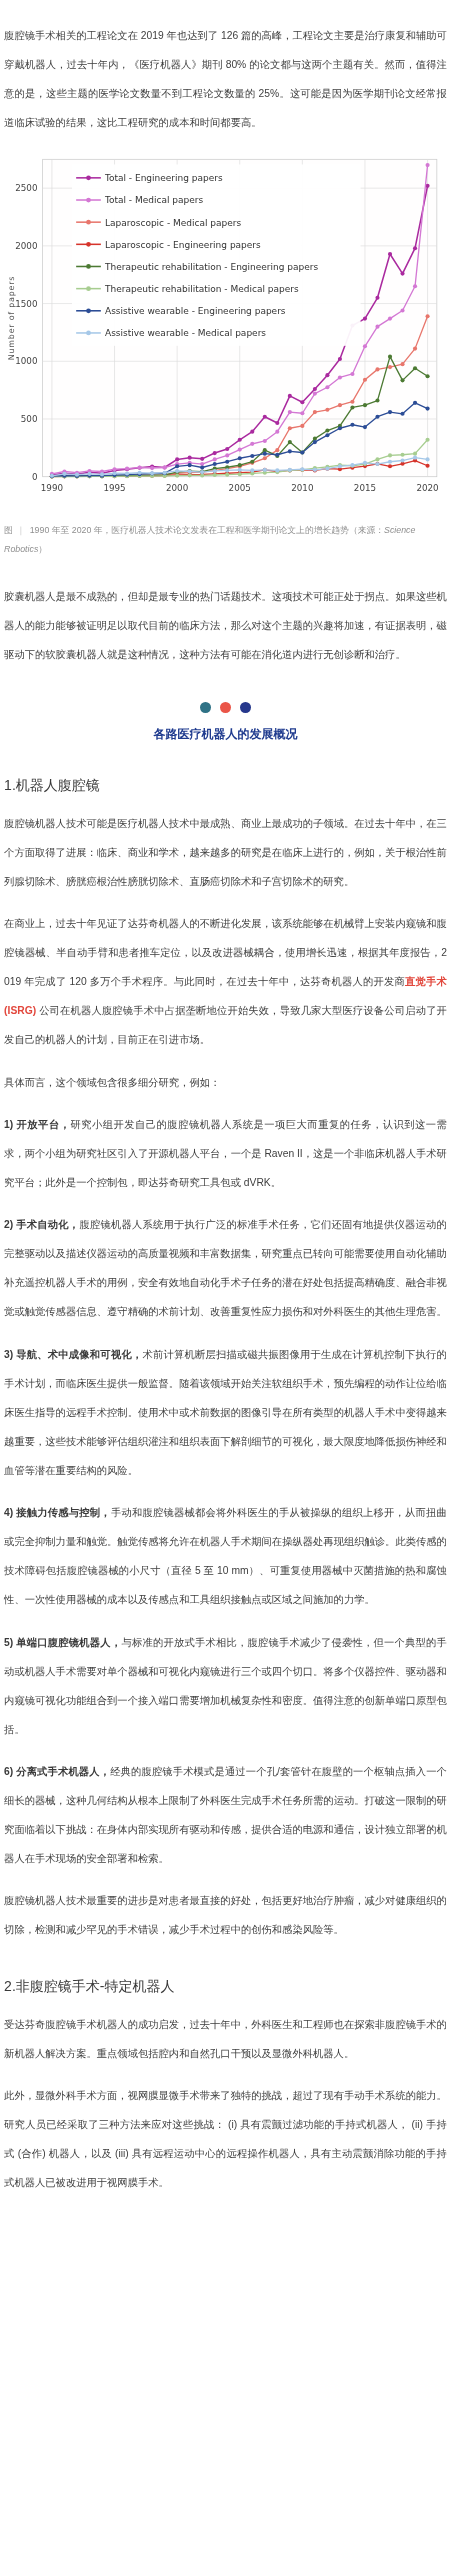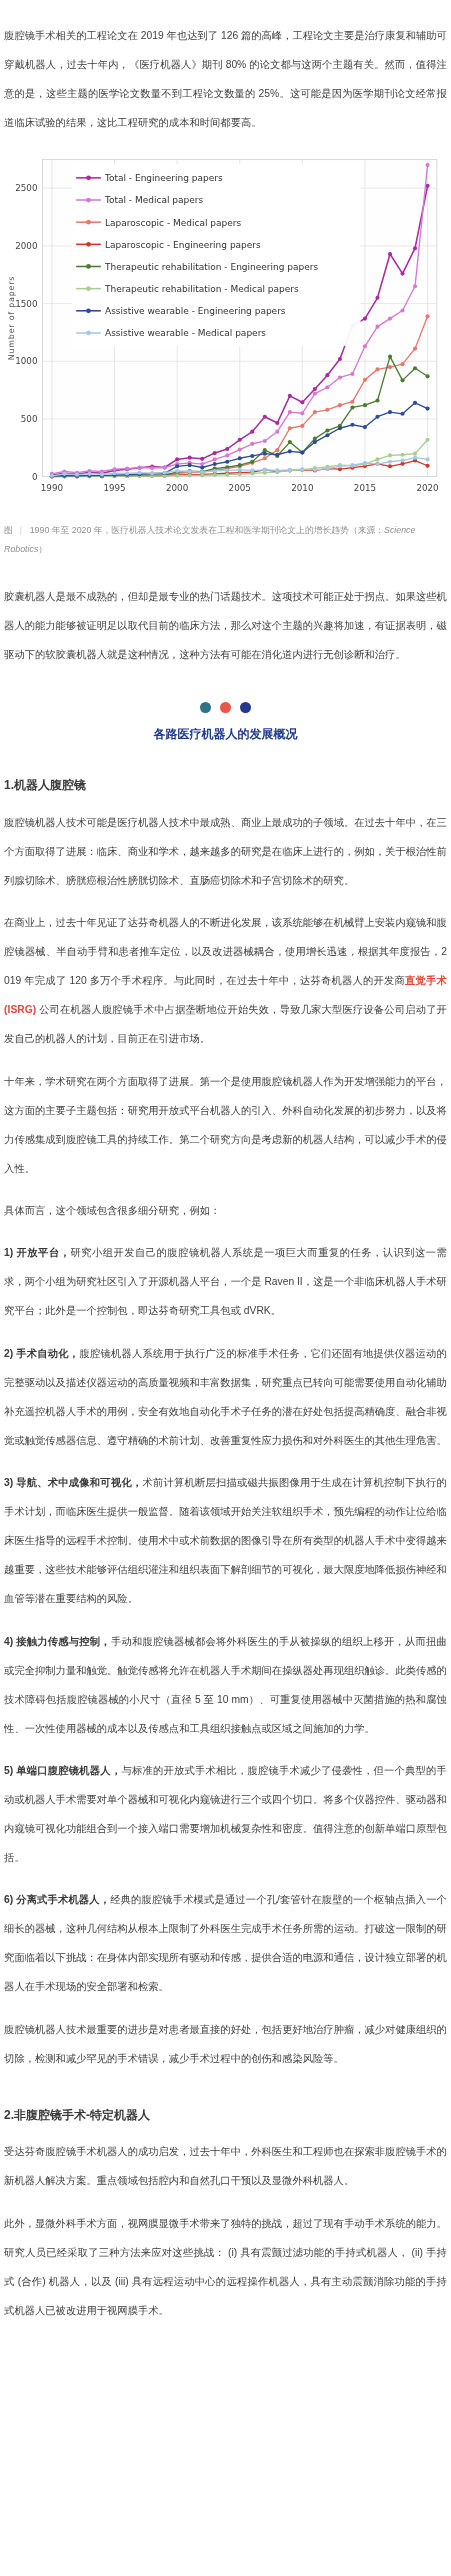--- a/index.html
+++ b/index.html
@@ -4,21 +4,21 @@
 <style>
   html,body{margin:0;padding:0;background:#ffffff;}
   body{width:451px;font-family:"Liberation Sans","DejaVu Sans",sans-serif;color:#3e3e3e;}
   .page{padding:7.2px 4.1px 31px 4.1px;}
   p.para{font-size:10.3px;line-height:29px;text-align:justify;margin:13.4px 0;word-break:break-all;}
   p.para b{color:#3a3a3a;}
   .red-link{color:#e2473c;font-weight:bold;text-decoration:none;cursor:pointer;}
   .dots{display:flex;justify-content:center;gap:9.3px;margin:33px 0 4.1px 0;}
   .dots span{width:10.8px;height:10.8px;border-radius:50%;display:inline-block;}
   h2.section-title{font-size:12px;color:#1e3a8e;text-align:center;margin:13.4px 0 0 0;font-weight:bold;}
-  h3.sub-title{font-size:12px;color:#3a3a3a;margin:34px 0 11.3px 0;font-weight:bold;}
+  h3.sub-title{font-size:14px;color:#3a3a3a;margin:34px 0 11.3px 0;font-weight:normal;}
   figure.chart{margin:17.5px 0 0 0;padding:0;}
   figure.chart svg{display:block;}
   p.caption{font-size:8.8px;color:#8f8f8f;margin:6.2px 0 23px 0;line-height:19px;text-align:left;}
   p.caption .sep{color:#c4c4c4;margin:0 4.6px 0 3.6px;}
   p.caption i{font-style:italic;}
 </style>
 </head>
 <body>
 
 <div class="page">
@@ -340,21 +340,20 @@
       <p class="para">胶囊机器人是最不成熟的，但却是最专业的热门话题技术。这项技术可能正处于拐点。如果这些机器人的能力能够被证明足以取代目前的临床方法，那么对这个主题的兴趣将加速，有证据表明，磁驱动下的软胶囊机器人就是这种情况，这种方法有可能在消化道内进行无创诊断和治疗。</p>
       <div class="dots">
         <span style="background: rgb(47, 114, 134);"></span>
         <span style="background: rgb(234, 85, 72);"></span>
         <span style="background: rgb(38, 56, 140);"></span>
       </div>
       <h2 class="section-title">各路医疗机器人的发展概况</h2>
       <h3 class="sub-title">1.机器人腹腔镜</h3>
       <p class="para">腹腔镜机器人技术可能是医疗机器人技术中最成熟、商业上最成功的子领域。在过去十年中，在三个方面取得了进展：临床、商业和学术，越来越多的研究是在临床上进行的，例如，关于根治性前列腺切除术、膀胱癌根治性膀胱切除术、直肠癌切除术和子宫切除术的研究。</p>
       <p class="para"><span>在商业上，过去十年见证了达芬奇机器人的不断进化发展，该系统能够在机械臂上安装内窥镜和腹腔镜器械、半自动手臂和患者推车定位，以及改进器械耦合，使用增长迅速，根据其年度报告，2019 年完成了 120 多万个手术程序。与此同时，在过去十年中，达芬奇机器人的开发商</span><a class="red-link">直觉手术 (ISRG)</a><span> 公司在机器人腹腔镜手术中占据垄断地位开始失效，导致几家大型医疗设备公司启动了开发自己的机器人的计划，目前正在引进市场。</span></p>
-      <p class="para">十年来，学术研究在两个方面取得了进展。第一个是使用腹腔镜机器人作为开发增强能力的平台，这方面的主要子主题包括：研究用开放式平台机器人的引入、外科自动化发展的初步努力，以及将力传感集成到腹腔镜工具的持续工作。第二个研究方向是考虑新的机器人结构，可以减少手术的侵入性。</p>
       <p class="para">具体而言，这个领域包含很多细分研究，例如：</p>
       <p class="para"><b>1) 开放平台，</b><span>研究小组开发自己的腹腔镜机器人系统是一项巨大而重复的任务，认识到这一需求，两个小组为研究社区引入了开源机器人平台，一个是 Raven II，这是一个非临床机器人手术研究平台；此外是一个控制包，即达芬奇研究工具包或 dVRK。</span></p>
       <p class="para"><b>2) 手术自动化，</b><span>腹腔镜机器人系统用于执行广泛的标准手术任务，它们还固有地提供仪器运动的完整驱动以及描述仪器运动的高质量视频和丰富数据集，研究重点已转向可能需要使用自动化辅助补充遥控机器人手术的用例，安全有效地自动化手术子任务的潜在好处包括提高精确度、融合非视觉或触觉传感器信息、遵守精确的术前计划、改善重复性应力损伤和对外科医生的其他生理危害。</span></p>
       <p class="para"><b>3) 导航、术中成像和可视化，</b><span>术前计算机断层扫描或磁共振图像用于生成在计算机控制下执行的手术计划，而临床医生提供一般监督。随着该领域开始关注软组织手术，预先编程的动作让位给临床医生指导的远程手术控制。使用术中或术前数据的图像引导在所有类型的机器人手术中变得越来越重要，这些技术能够评估组织灌注和组织表面下解剖细节的可视化，最大限度地降低损伤神经和血管等潜在重要结构的风险。</span></p>
       <p class="para"><b>4) 接触力传感与控制，</b><span>手动和腹腔镜器械都会将外科医生的手从被操纵的组织上移开，从而扭曲或完全抑制力量和触觉。触觉传感将允许在机器人手术期间在操纵器处再现组织触诊。此类传感的技术障碍包括腹腔镜器械的小尺寸（直径 5 至 10 mm）、可重复使用器械中灭菌措施的热和腐蚀性、一次性使用器械的成本以及传感点和工具组织接触点或区域之间施加的力学。</span></p>
       <p class="para"><b>5) 单端口腹腔镜机器人，</b><span>与标准的开放式手术相比，腹腔镜手术减少了侵袭性，但一个典型的手动或机器人手术需要对单个器械和可视化内窥镜进行三个或四个切口。将多个仪器控件、驱动器和内窥镜可视化功能组合到一个接入端口需要增加机械复杂性和密度。值得注意的创新单端口原型包括。</span></p>
       <p class="para"><b>6) 分离式手术机器人，</b><span>经典的腹腔镜手术模式是通过一个孔/套管针在腹壁的一个枢轴点插入一个细长的器械，这种几何结构从根本上限制了外科医生完成手术任务所需的运动。打破这一限制的研究面临着以下挑战：在身体内部实现所有驱动和传感，提供合适的电源和通信，设计独立部署的机器人在手术现场的安全部署和检索。</span></p>
       <p class="para">腹腔镜机器人技术最重要的进步是对患者最直接的好处，包括更好地治疗肿瘤，减少对健康组织的切除，检测和减少罕见的手术错误，减少手术过程中的创伤和感染风险等。</p>
       <h3 class="sub-title">2.非腹腔镜手术-特定机器人</h3>
       <p class="para">受达芬奇腹腔镜手术机器人的成功启发，过去十年中，外科医生和工程师也在探索非腹腔镜手术的新机器人解决方案。重点领域包括腔内和自然孔口干预以及显微外科机器人。</p>

